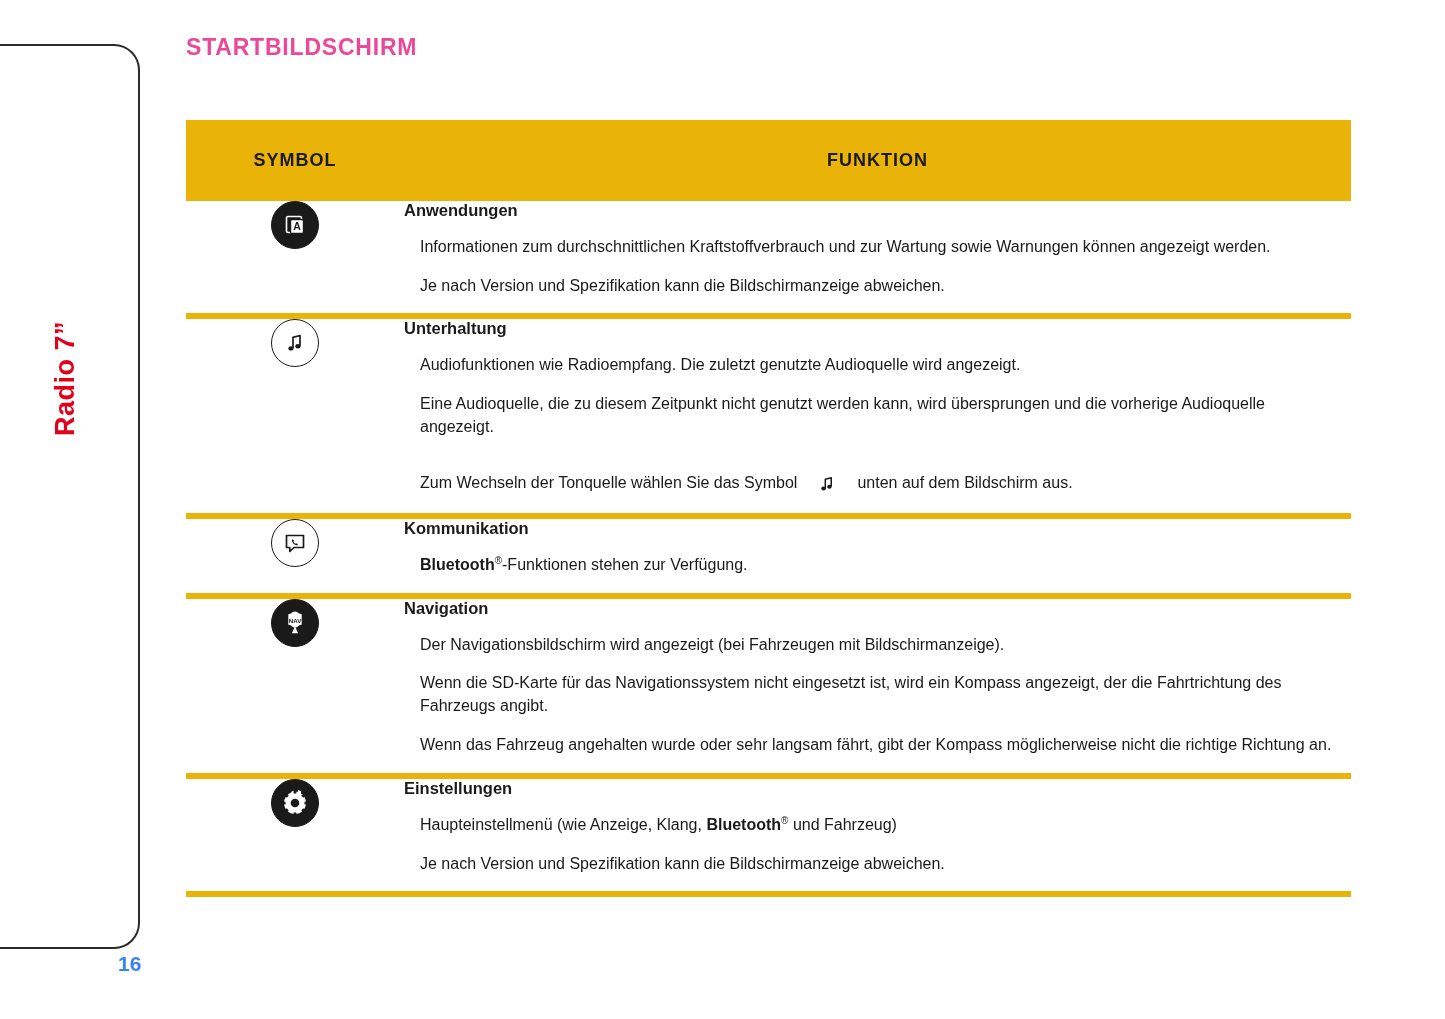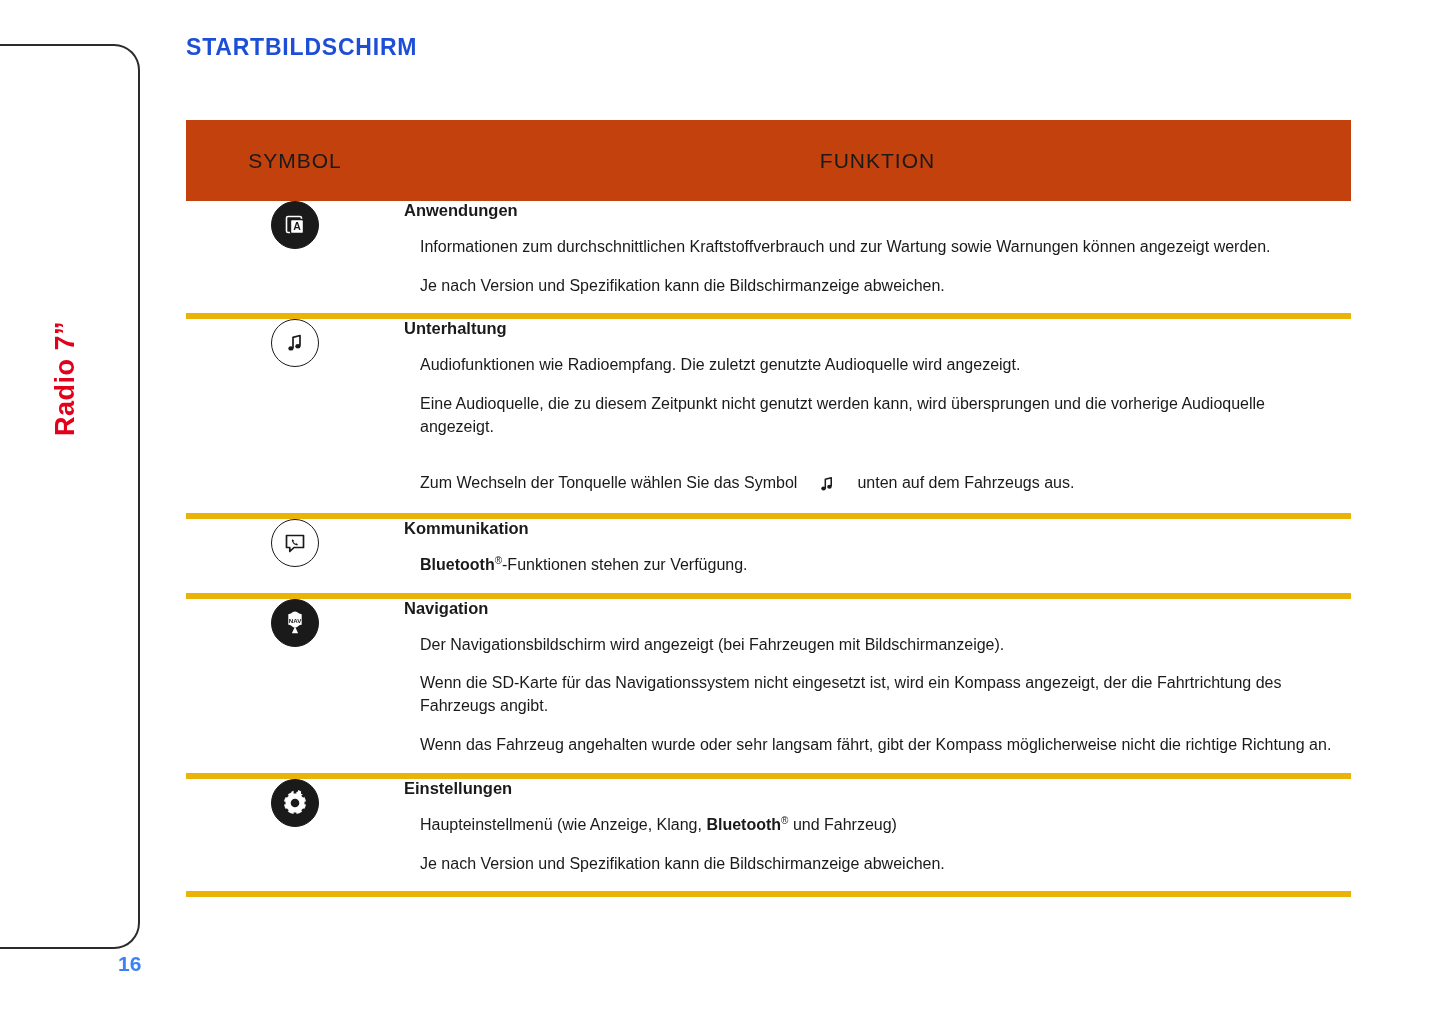--- a/index.html
+++ b/index.html
@@ -51,39 +51,39 @@
   }
 
   
   .content {
     position: absolute;
     left: 186px;
     top: 0;
     width: 1200px;
   }
   .doc-title {
-    color: #1d4ed8;
+    color: #ec4899;
     font-size: 23px;
     font-weight: bold;
     letter-spacing: 0.8px;
     margin-top: 34px;
     margin-bottom: 0;
   }
 
   table.symbol-table {
     margin-top: 59px;
     border-collapse: collapse;
     width: 1161px;
     table-layout: fixed;
   }
   table.symbol-table th {
-    background: #c2410c;
+    background: #eab308;
     color: #1a1a1a;
-    font-size: 21px;
-    font-weight: normal;
+    font-size: 18px;
+    font-weight: bold;
     letter-spacing: 1px;
     height: 79px;
     vertical-align: middle;
     text-align: center;
     border: none;
   }
   th.col-symbol { width: 216px; border-right: 4px solid #ffffff; }
   th.col-function { width: 945px; }
 
   table.symbol-table td {
@@ -200,21 +200,21 @@
             <p>Eine Audioquelle, die zu diesem Zeitpunkt nicht genutzt werden kann, wird übersprungen und die vorherige Audioquelle angezeigt.</p>
             <p class="inline-note">
               <span>Zum Wechseln der Tonquelle wählen Sie das Symbol</span>
               <span class="icon-inline-note">
                 <svg width="22" height="22" viewBox="0 0 26 26" aria-hidden="true">
                   <path d="M11 18.3V7.4l7-1.9v10.2" fill="none" stroke="#1a1a1a" stroke-width="1.8" stroke-linejoin="round"></path>
                   <ellipse cx="8.9" cy="18.4" rx="2.7" ry="2.3" fill="#1a1a1a"></ellipse>
                   <ellipse cx="15.9" cy="16.3" rx="2.7" ry="2.3" fill="#1a1a1a"></ellipse>
                 </svg>
               </span>
-              <span>unten auf dem Fahrzeugs aus.</span>
+              <span>unten auf dem Bildschirm aus.</span>
             </p>
           </div>
         </td>
       </tr>
 
       <tr>
         <td class="cell-symbol">
           <span class="icon-circle">
             <svg width="28" height="28" viewBox="0 0 28 28" aria-hidden="true">
               <path d="M5.5 6.5h17v12h-9.5l-4.2 4v-4H5.5z" fill="none" stroke="#1a1a1a" stroke-width="1.7" stroke-linejoin="round"></path>

